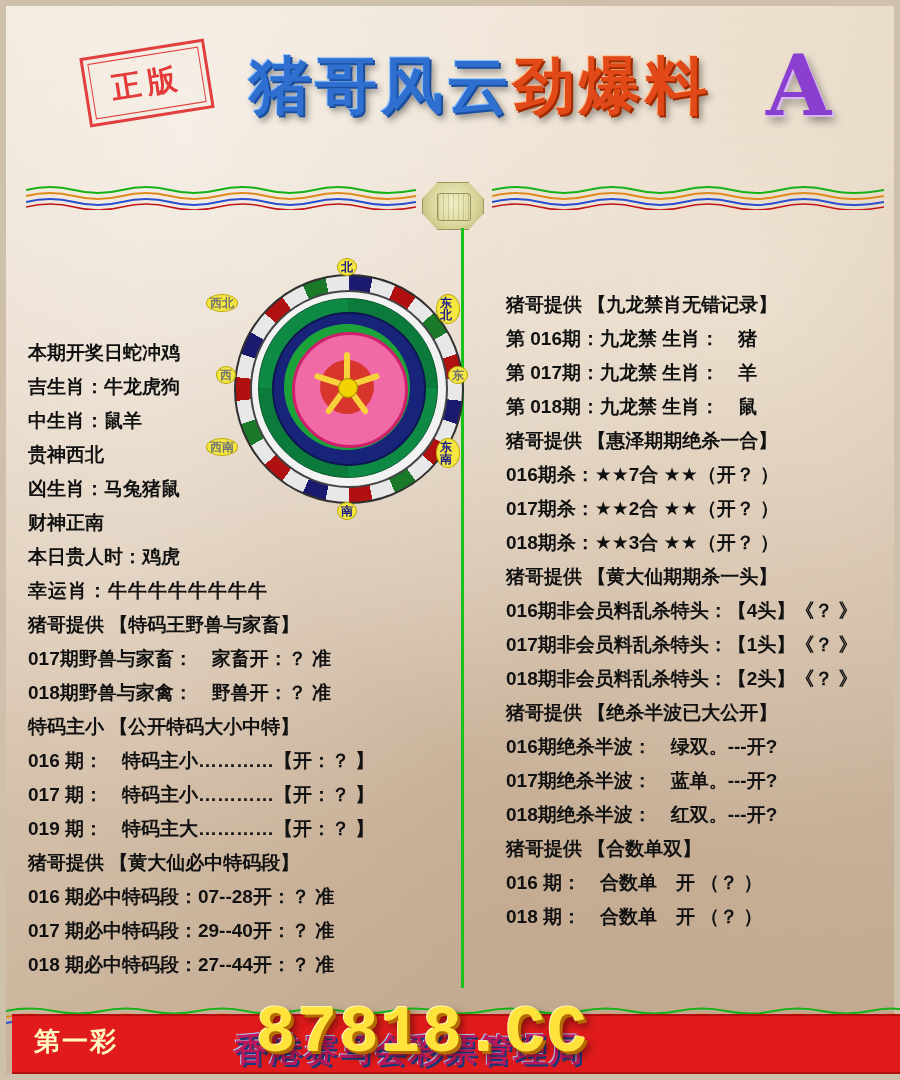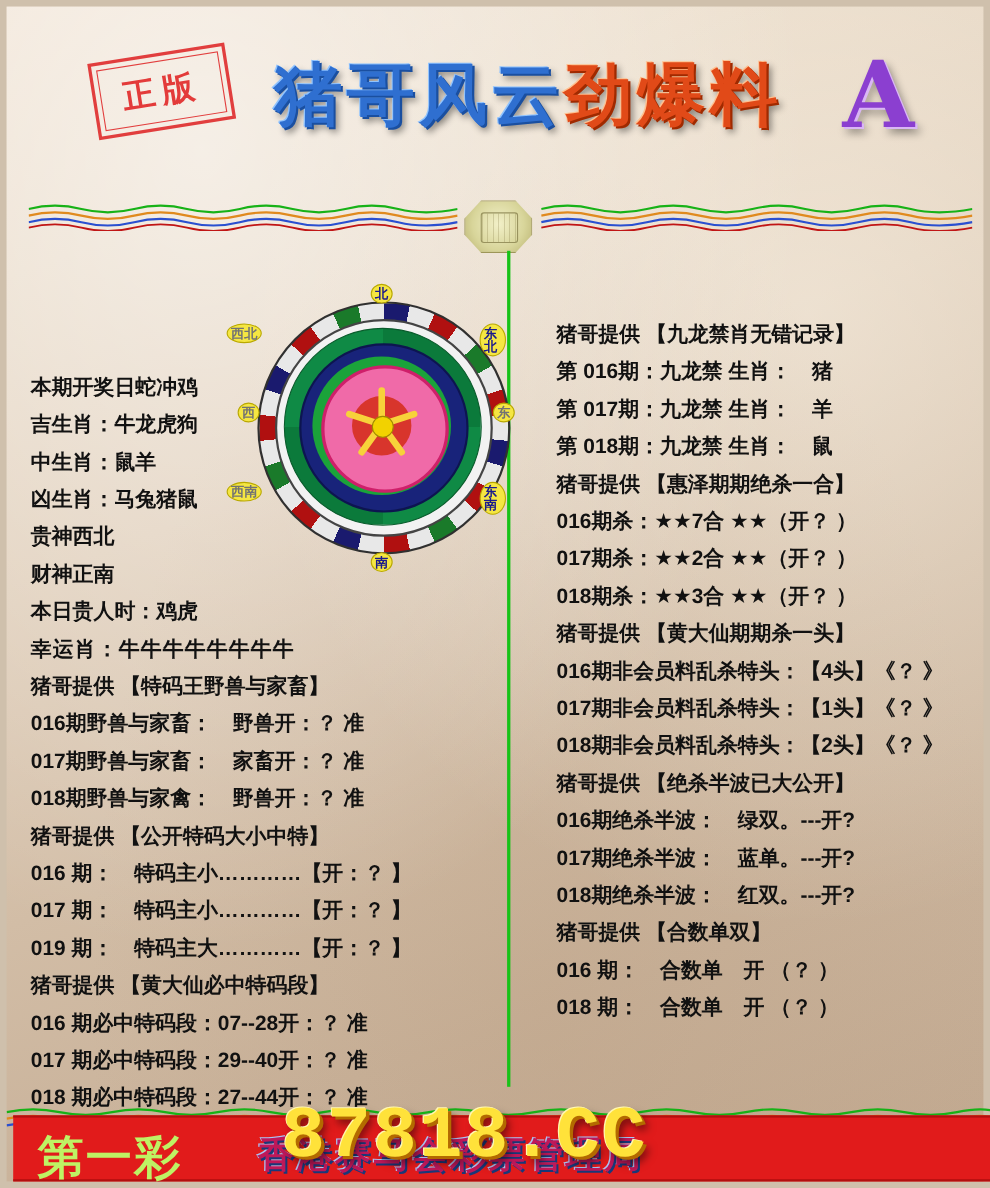--- a/index.html
+++ b/index.html
@@ -95,21 +95,21 @@
   .row{white-space:nowrap;}
   .b{font-weight:bold;}
   .lucky{letter-spacing:1px;}
   
   .footwave{position:absolute;left:0;top:1000px;width:900px;height:22px;}
   .redband{
     position:absolute;left:6px;top:1008px;width:888px;height:56px;
     background:#e11b1b;border-top:2px solid #b30f0f;border-bottom:2px solid #b30f0f;
   }
   .redband .lbl{
-    position:absolute;left:22px;top:8px;font-size:42px;font-weight:bold;color:#bef264;
+    position:absolute;left:22px;top:8px;font-size:26px;font-weight:bold;color:#fef9c3;
     font-family:"DejaVu Serif","Liberation Serif",serif;letter-spacing:2px;
   }
   .bignum{
     position:absolute;left:250px;top:990px;width:420px;
     font-size:66px;font-weight:bold;color:#ffe23a;letter-spacing:2px;
     font-family:Liberation Mono, monospace;
     text-shadow:3px 3px 0 #b36a00,-1px -1px 0 #fff7b0,5px 6px 8px rgba(0,0,0,.5);
     white-space:nowrap;
   }
   .bureau{
@@ -174,32 +174,31 @@
     <div class="cmp cmp-red" style="left:-28px;top:164px;text-align:center;"><span class="c-badge">西南</span></div>
     <div class="cmp" style="left:202px;top:164px;"><span class="c-badge">东南</span></div>
     <div class="cmp cmp-red" style="left:-18px;top:92px;"><span class="c-badge">西</span></div>
     <div class="cmp cmp-red" style="left:214px;top:92px;"><span class="c-badge">东</span></div>
   </div>
 
   <div class="col colL">
     <div class="row b">本期开奖日蛇冲鸡</div>
     <div class="row b">吉生肖：牛龙虎狗</div>
     <div class="row b">中生肖：鼠羊</div>
+    <div class="row b">贵神西北</div>
     <div class="row b">凶生肖：马兔猪鼠</div>
-    <div class="row b">贵神西北</div>
     <div class="row b">财神正南</div>
     <div class="row b">本日贵人时：鸡虎</div>
     <div class="row b lucky">幸运肖：牛牛牛牛牛牛牛牛</div>
 
     <div class="row b">猪哥提供 【特码王野兽与家畜】</div>
-    <div class="row b">016期野兽与家畜：　野兽开：？ 准</div>
     <div class="row b">017期野兽与家畜：　家畜开：？ 准</div>
     <div class="row b">018期野兽与家禽：　野兽开：？ 准</div>
 
-    <div class="row b">猪哥提供 【公开特码大小中特】</div>
+    <div class="row b">特码主小 【公开特码大小中特】</div>
     <div class="row b">016 期：　特码主小…………【开：？ 】</div>
     <div class="row b">017 期：　特码主小…………【开：？ 】</div>
     <div class="row b">019 期：　特码主大…………【开：？ 】</div>
 
     <div class="row b">猪哥提供 【黄大仙必中特码段】</div>
     <div class="row b">016 期必中特码段：07--28开：？ 准</div>
     <div class="row b">017 期必中特码段：29--40开：？ 准</div>
     <div class="row b">018 期必中特码段：27--44开：？ 准</div>
   </div>
 

